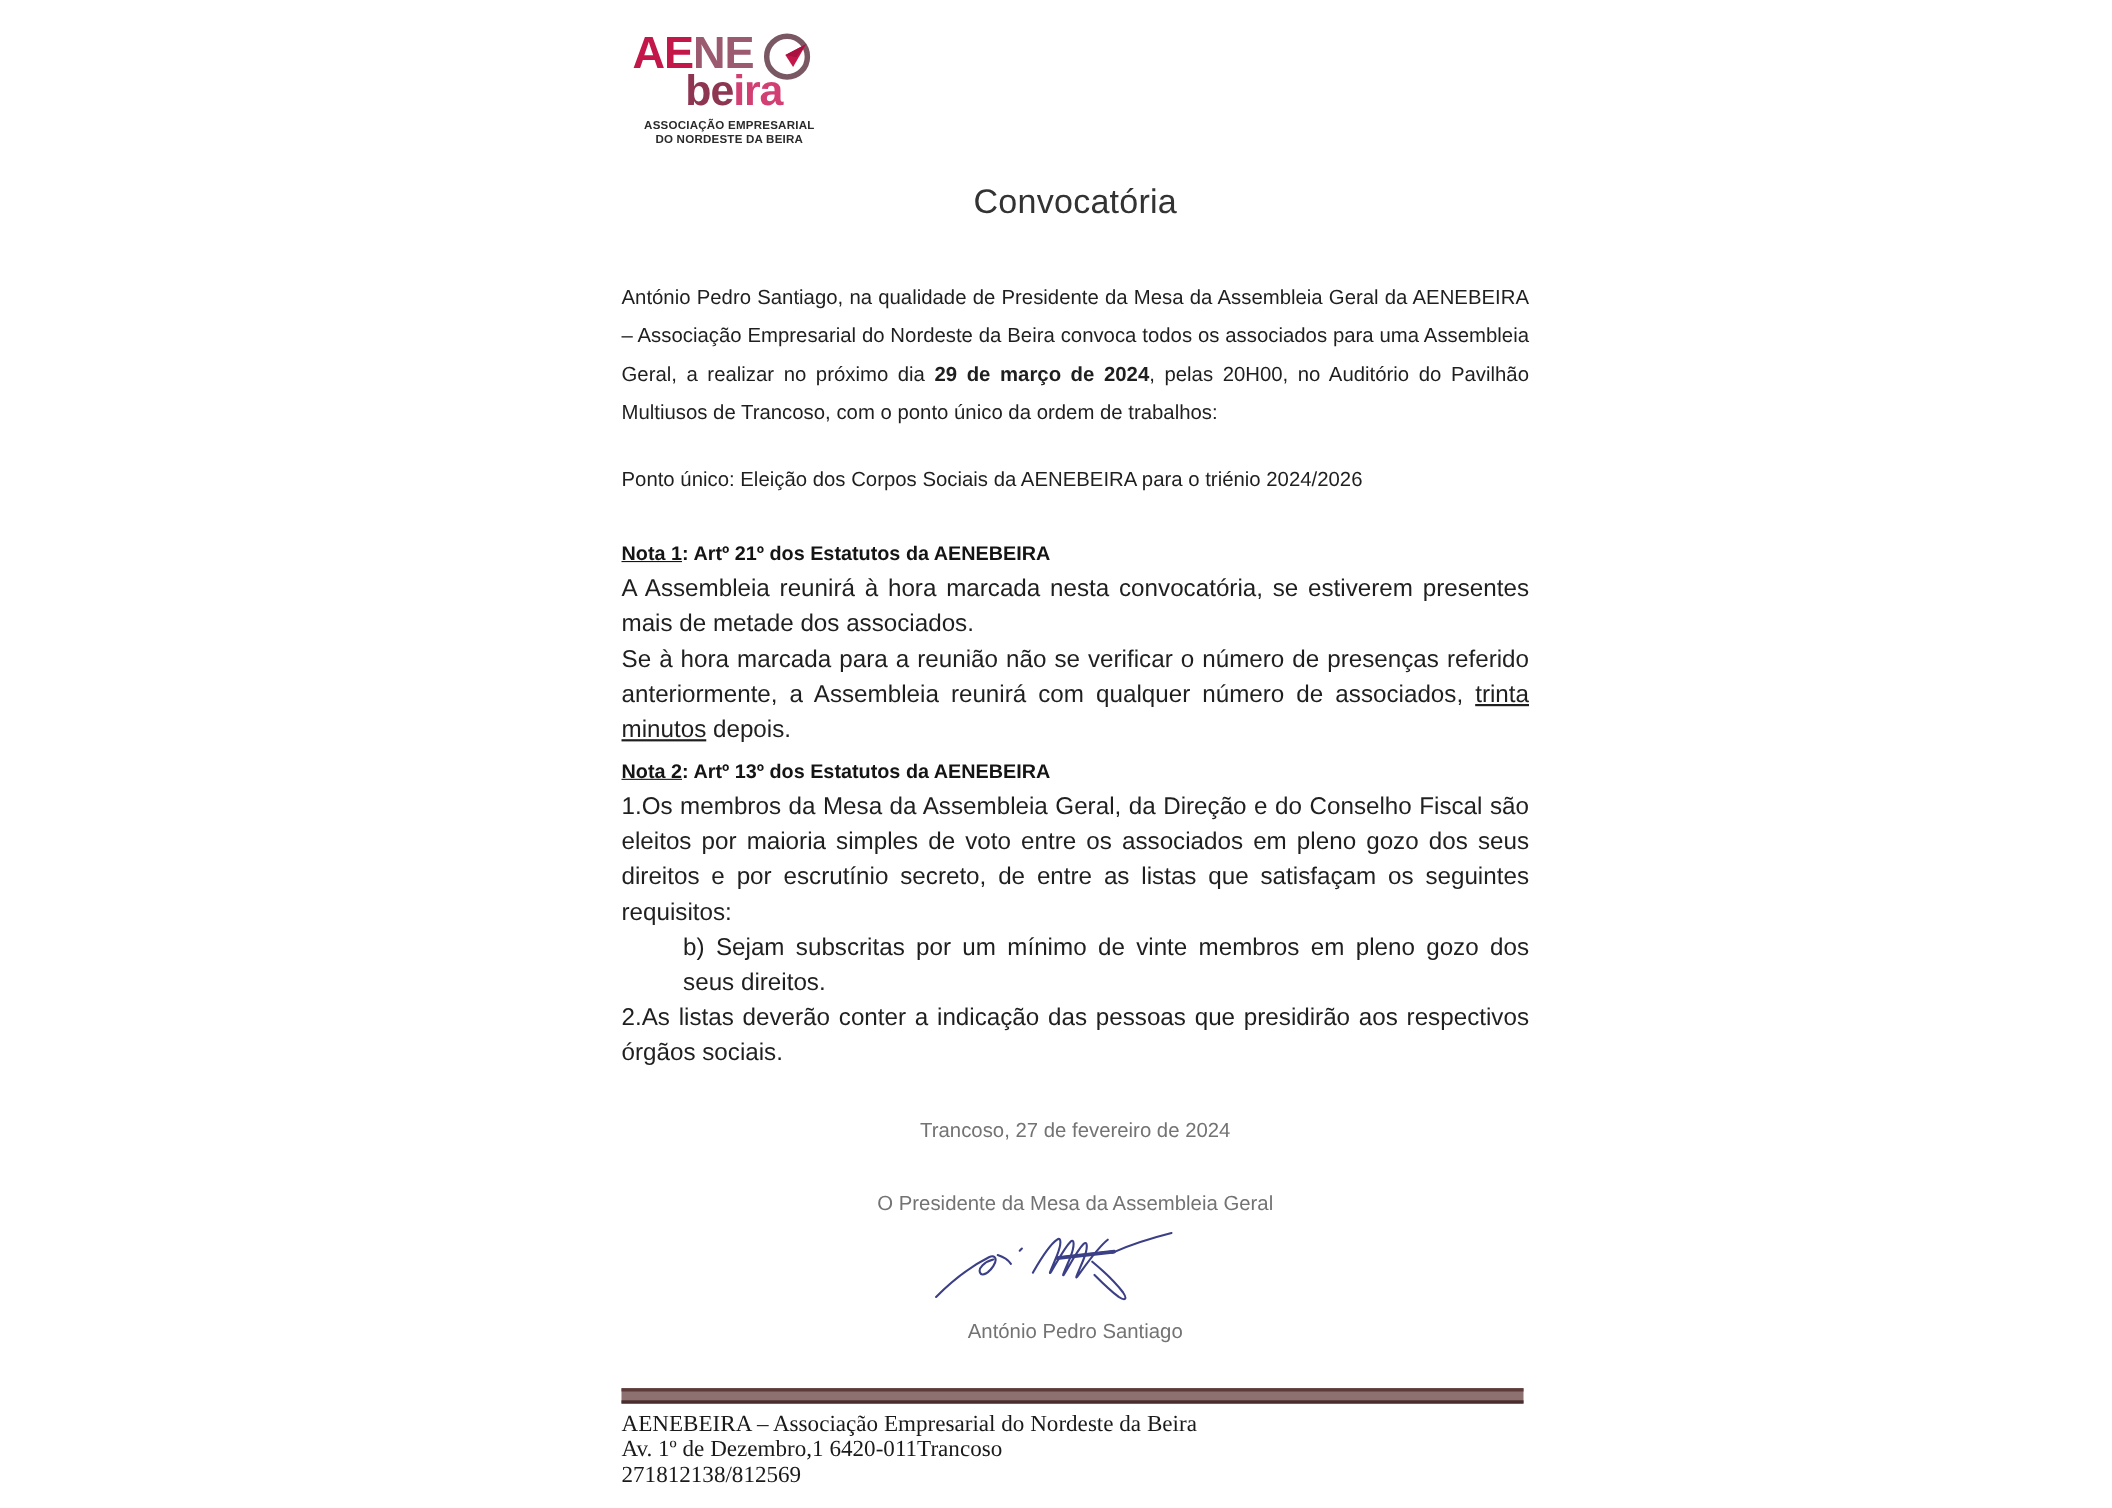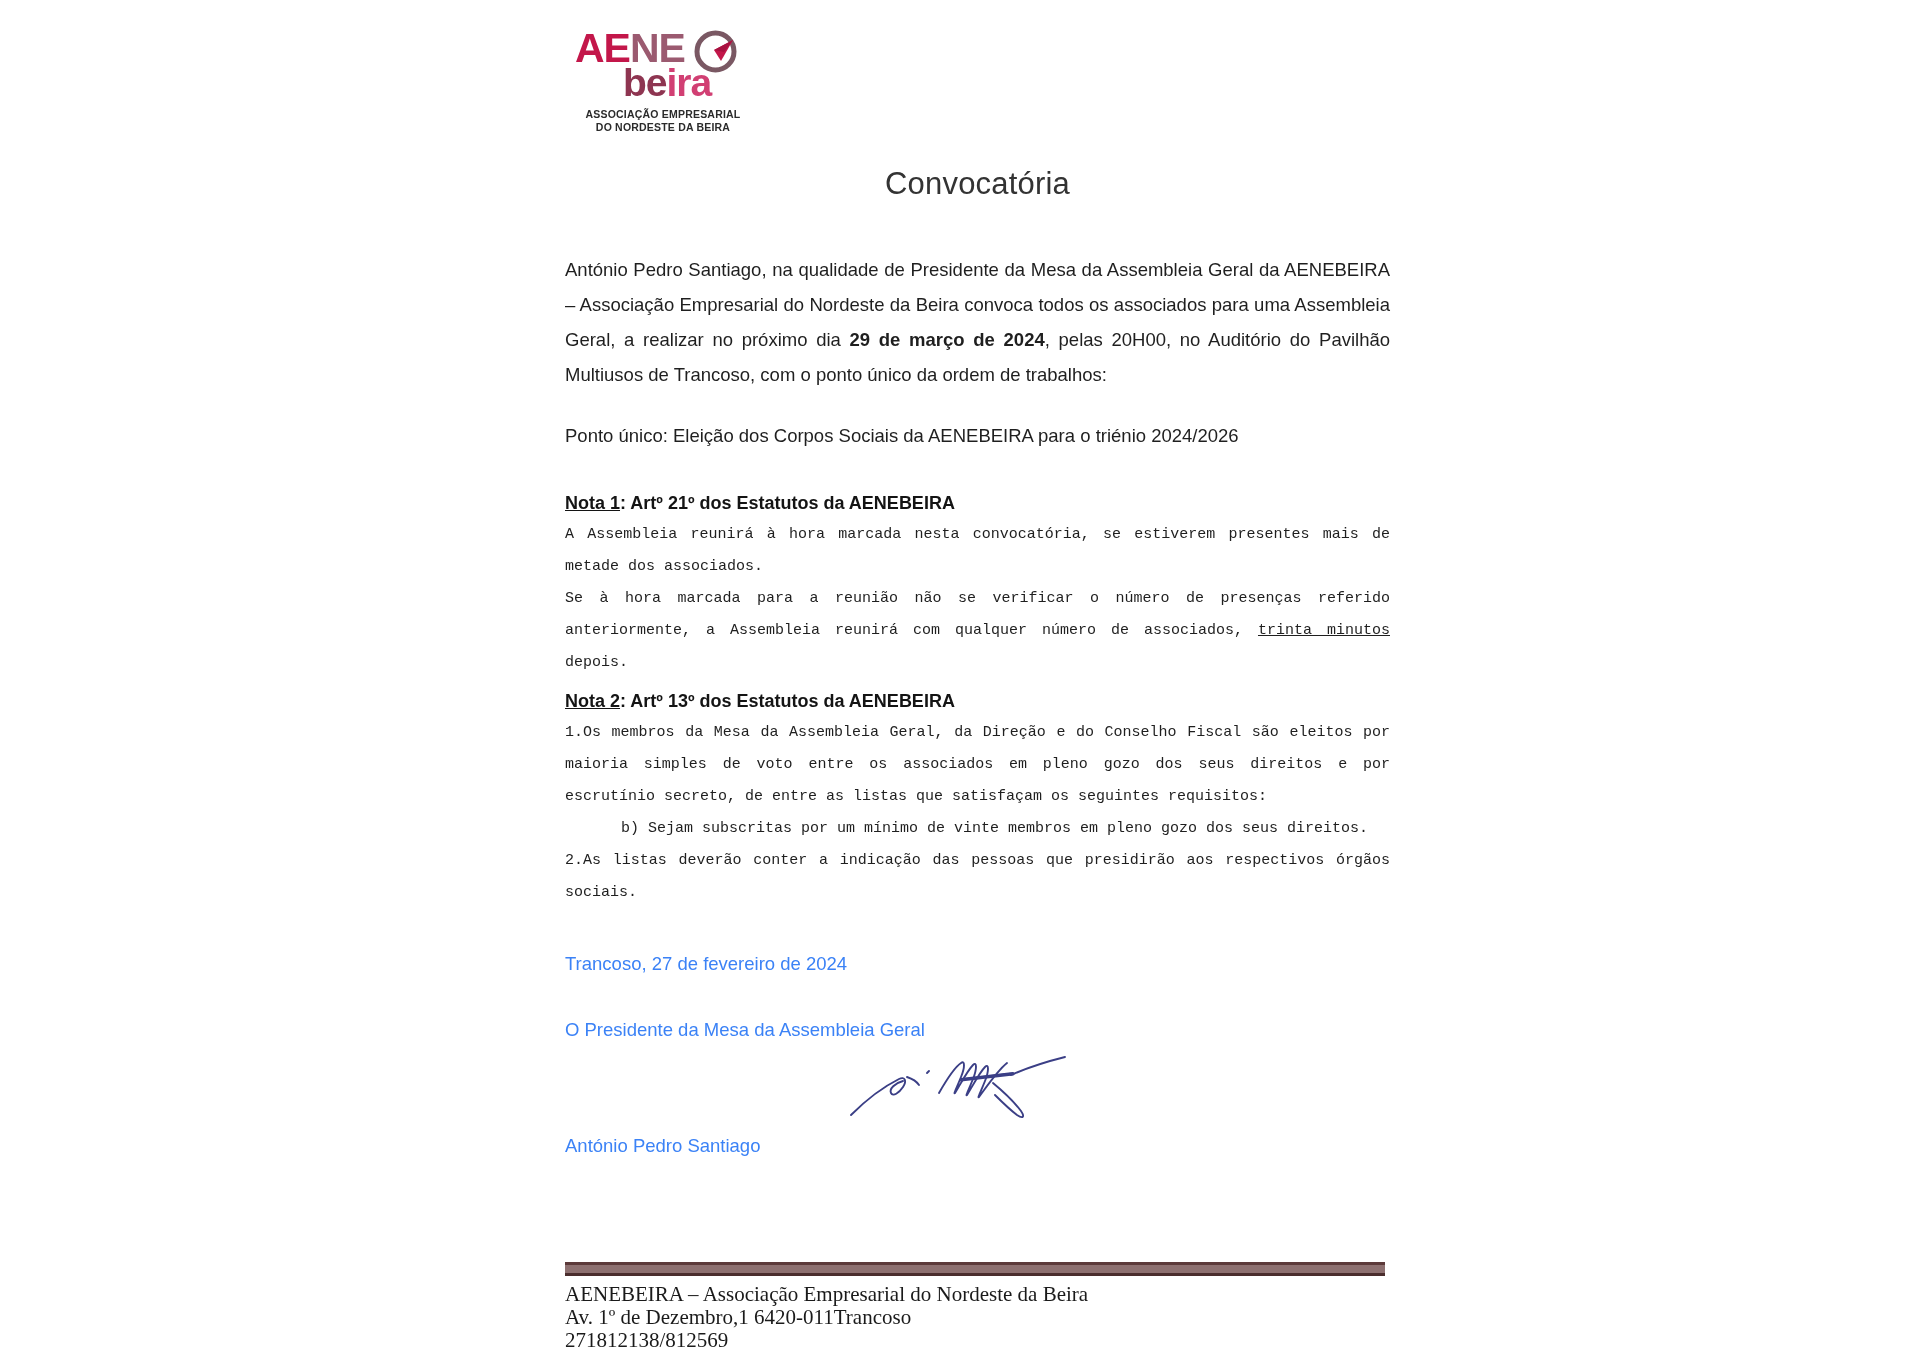--- a/index.html
+++ b/index.html
@@ -118,34 +118,33 @@
   .nota-head {
     font-size: 18px;
     font-weight: bold;
     line-height: 32px;
     margin-top: 34px;
     color: #141414;
   }
   .nota-head .nlabel { text-decoration: underline; }
 
   .nota-para {
-    font-size: 15px;
+    font-size: 22px;
     line-height: 32px;
     text-align: justify;
     color: #1f1f1f;
-    font-family: Liberation Mono, monospace;
   }
   .indent-a {
     padding-left: 56px;
   }
 
   .closing {
-    text-align: left;
+    text-align: center;
     font-size: 18.5px;
-    color: #3b82f6;
+    color: #737373;
   }
   .closing.city { margin-top: 44px; }
   .closing.role { margin-top: 44px; }
 
   .sig-wrap {
     position: relative;
     height: 92px;
     margin-top: 2px;
     text-align: center;
   }

